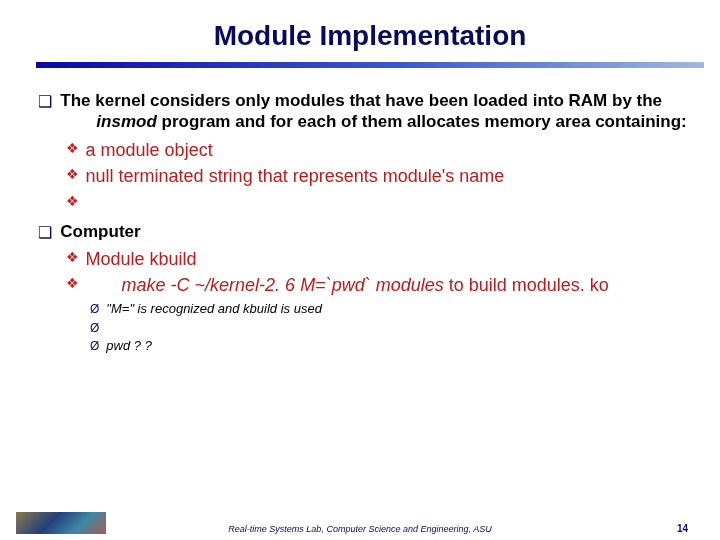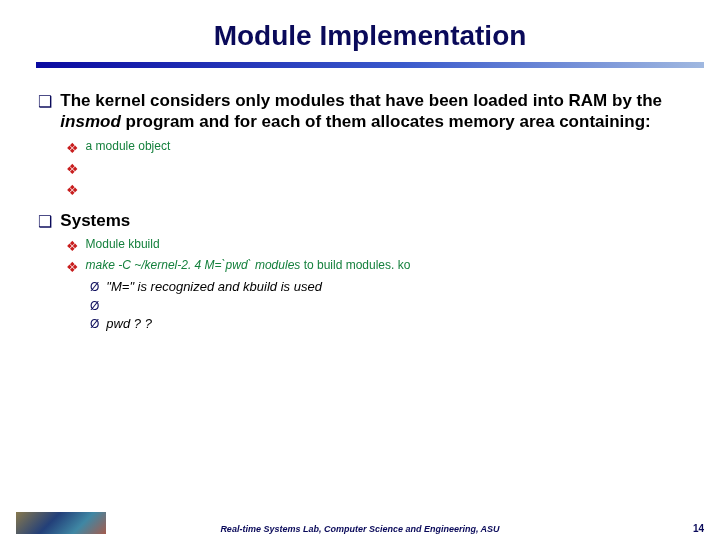--- a/index.html
+++ b/index.html
@@ -51,43 +51,43 @@
     align-items: flex-start;
     margin-bottom: 4px;
   }
   .bullet-l2 .mark {
     color: #c81e1e;
     font-size: 14px;
     margin-right: 7px;
     margin-top: 1px;
   }
   .bullet-l2 .text {
-    font-size: 12px;
-    color: #15803d;
+    font-size: 18px;
+    color: #b91c1c;
     line-height: 1.25;
   }
   .sub-list-3 { margin-left: 24px; margin-top: 4px; }
   .bullet-l3 {
     display: flex;
     align-items: flex-start;
     margin-bottom: 3px;
   }
   .bullet-l3 .mark {
     color: #0a0a5a;
     font-size: 12px;
     margin-right: 7px;
     margin-top: 1px;
   }
   .bullet-l3 .text {
     font-size: 13px;
     color: #000;
     font-style: italic;
     line-height: 1.25;
   }
-  .i { font-style: italic; }
+  .i { font-style: italic; margin-left: 36px; }
   .footer {
     position: absolute;
     bottom: 0;
     left: 0;
     right: 0;
     height: 30px;
   }
   .footer-img {
     position: absolute;
     left: 16px;
@@ -98,26 +98,26 @@
     opacity: 0.9;
   }
   .footer-text {
     position: absolute;
     bottom: 6px;
     left: 0;
     right: 0;
     text-align: center;
     font-size: 9px;
     font-style: italic;
-    font-weight: bold;
+    font-weight: normal;
     color: #0a0a5a;
   }
   .page-num {
     position: absolute;
-    right: 16px;
+    right: 32px;
     bottom: 6px;
     font-size: 10px;
     font-weight: bold;
     color: #0a0a5a;
   }
 </style>
 </head>
 <body>
 
 <div class="slide">
@@ -129,39 +129,40 @@
           <span class="mark">❑</span>
           <span class="text"><span>The kernel considers only modules that have been loaded into RAM by the <span class="i">insmod</span> program and for each of them allocates memory area containing:</span></span>
         </div>
         <div class="sub-list">
           <div class="bullet-l2">
             <span class="mark">❖</span>
             <span class="text"><span>a module object</span></span>
           </div>
           <div class="bullet-l2">
             <span class="mark">❖</span>
+            <span class="text"><span>null terminated string that represents module's name</span></span>
           </div>
           <div class="bullet-l2">
             <span class="mark">❖</span>
           </div>
         </div>
       </div>
       <div class="l1-group">
         <div class="bullet-l1">
           <span class="mark">❑</span>
-          <span class="text"><span>Systems</span></span>
+          <span class="text"><span>Computer</span></span>
         </div>
         <div class="sub-list">
           <div class="bullet-l2">
             <span class="mark">❖</span>
             <span class="text"><span>Module kbuild</span></span>
           </div>
           <div class="bullet-l2">
             <span class="mark">❖</span>
-            <span class="text"><span><span class="i">make -C ~/kernel-2. 4 M=`pwd` modules</span> to build modules. ko</span></span>
+            <span class="text"><span><span class="i">make -C ~/kernel-2. 6 M=`pwd` modules</span> to build modules. ko</span></span>
           </div>
           <div class="sub-list-3">
             <div class="bullet-l3">
               <span class="mark">Ø</span>
               <span class="text"><span>"M=" is recognized and kbuild is used</span></span>
             </div>
             <div class="bullet-l3">
               <span class="mark">Ø</span>
             </div>
             <div class="bullet-l3">

